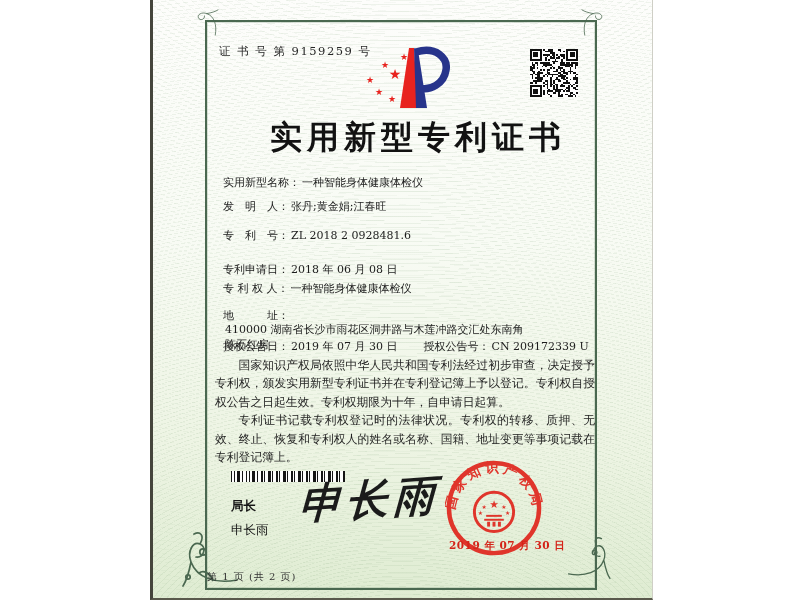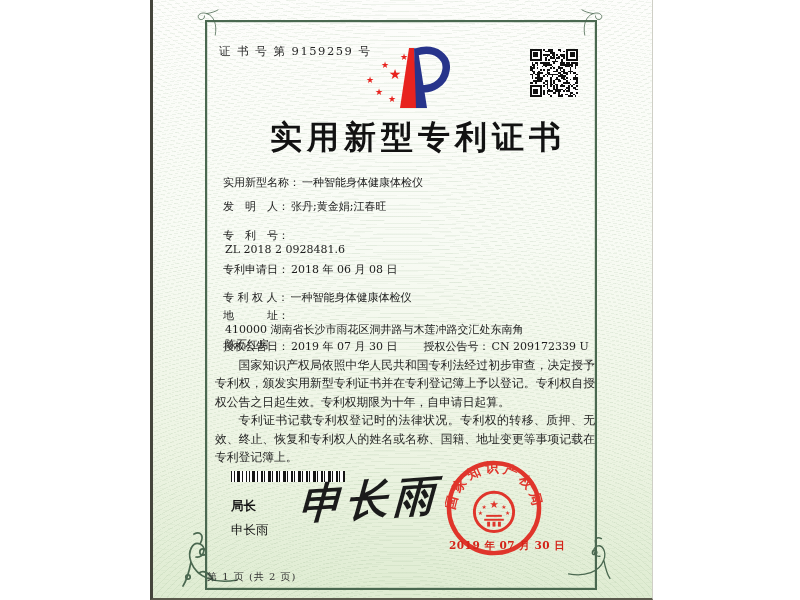--- a/index.html
+++ b/index.html
@@ -25,23 +25,23 @@
   .qr svg{width:100%;height:100%;}
 
   .title{position:absolute;left:54px;top:116px;width:382px;text-align:center;
          font-size:32px;font-weight:700;letter-spacing:5px;color:#121212;margin-left:20px;}
 
   .row{position:absolute;left:70px;display:flex;font-size:11px;color:#1c1c1c;line-height:1.3;}
   .lbl{white-space:pre;}
   .val{margin-left:2px;}
   .row-name{top:176px;}
   .row-inventor{top:200px;}
-  .row-patno{top:229px;flex-direction:column;}
+  .row-patno{top:229px;}
   .row-filing{top:263px;}
-  .row-patentee{top:291px;}
+  .row-patentee{top:282px;}
   .row-address{top:309px;flex-direction:column;}
   .row-address .val{width:300px;}
   .row-grant{top:340px;}
   .pair2{margin-left:26px;display:flex;text-align:center;}
 
   .paras{position:absolute;left:62px;top:356px;width:380px;font-size:11.8px;line-height:1.56;
          color:#1f1f1f;text-align:justify;}
   .paras p{margin:0;text-indent:2em;}
 
   .barcode{position:absolute;left:78px;top:471px;width:114px;height:11px;

